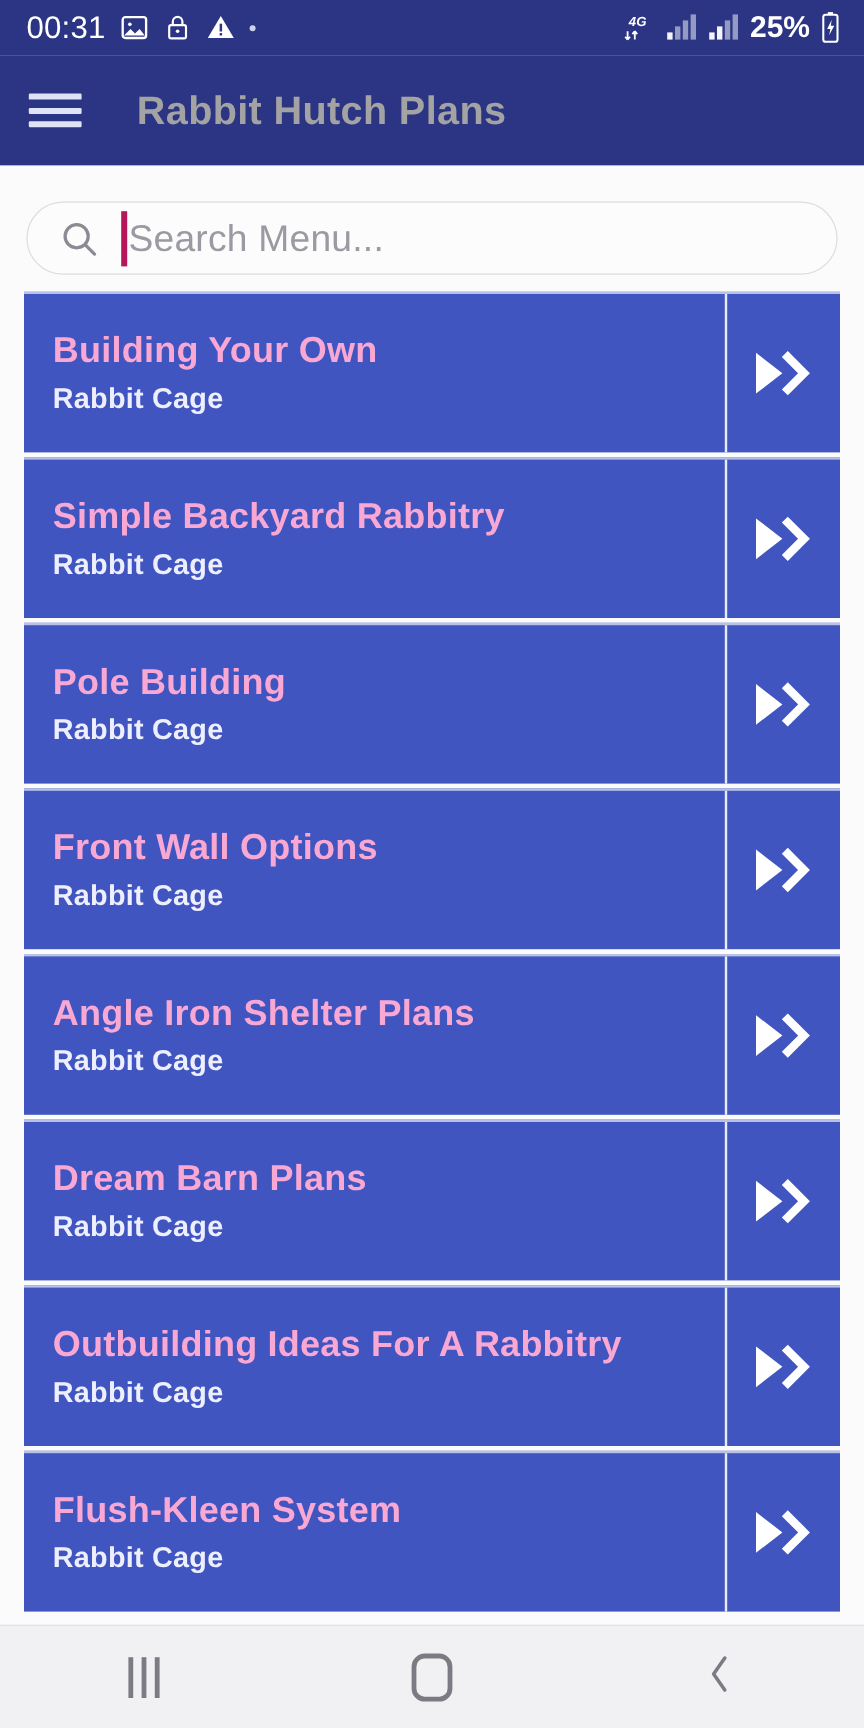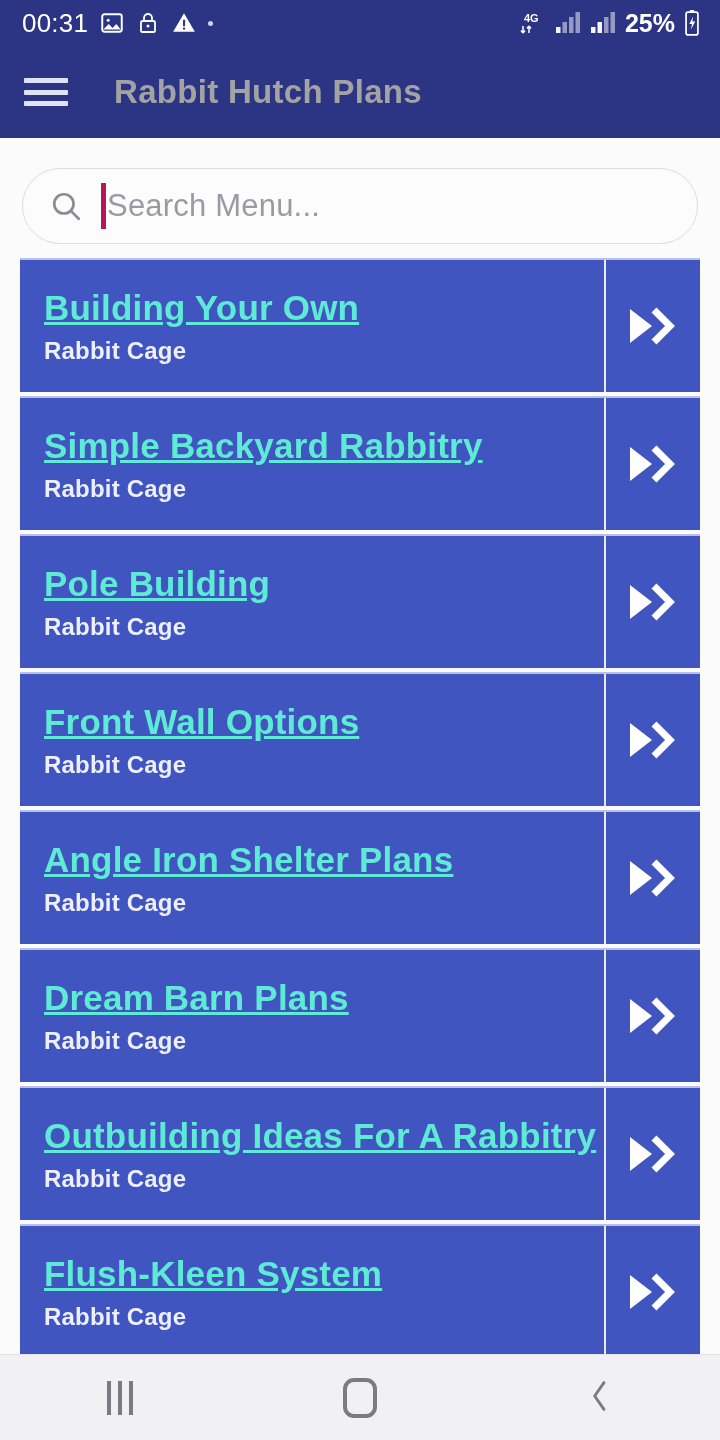--- a/index.html
+++ b/index.html
@@ -15,52 +15,52 @@
   .statusbar {
     height:46px; background:#2b3584; color:#ffffff;
     display:flex; align-items:center; justify-content:space-between;
     padding:0 18px 0 22px; flex:0 0 46px;
   }
   .sb-left { display:flex; align-items:center; gap:11px; }
   .sb-time { font-size:26px; font-weight:400; letter-spacing:0.2px; line-height:1; }
   .sb-right { display:flex; align-items:center; gap:7px; }
   .sb-pct { font-size:25px; font-weight:700; line-height:1; }
   .sb-dot { width:5px; height:5px; border-radius:50%; background:#cfd3ea; display:inline-block; }
-  .ico { display:inline-flex; align-items:center; justify-content:flex-start; }
+  .ico { display:inline-flex; align-items:center; justify-content:flex-start;font-style:italic; }
 
   
   .appbar {
     height:92px; background:#2b3584; display:flex; align-items:center;
     padding:0 24px; flex:0 0 92px; gap:46px;
   }
   .hamburger { width:44px; height:34px; display:flex; flex-direction:column; justify-content:space-between; cursor:pointer; padding:3px 0; }
   .hamburger span { display:block; height:5px; background:#dfe3f6; border-radius:1px; width:100%; }
   .app-title { color:#a3a3a3; font-size:33px; font-weight:700; letter-spacing:0.3px; }
 
   
   .content { flex:1 1 auto; background:#fbfbfc; overflow:hidden; display:flex; flex-direction:column; }
 
   .search-wrap { padding:30px 22px 14px 22px; flex:0 0 auto; }
   .searchbar {
-    height:76px; border:1.5px solid #dcdce2; border-radius:40px; background:#fcfcfd;
+    height:61px; border:1.5px solid #dcdce2; border-radius:40px; background:#fcfcfd;
     display:flex; align-items:center; padding:0 26px; gap:18px;
   }
   .search-icon { width:34px; height:34px; flex:0 0 34px; color:#8b8b93; }
   .search-field { display:flex; align-items:center; height:100%; flex:1; }
   .caret { width:5px; height:46px; background:#b5175a; flex:0 0 5px; }
   .search-placeholder { font-size:31px; color:#9a9aa2; letter-spacing:0.2px; margin-left:1px; }
 
   
   .list { padding:0 20px; flex:1 1 auto; overflow:hidden; }
   .card {
     display:flex; align-items:stretch; background:#4055bf;
     border-top:2px solid #b9c2e6; margin-bottom:4px; height:134px;
   }
   .card-body { flex:1 1 auto; display:flex; flex-direction:column; justify-content:center; padding:0 24px; gap:9px; min-width:0; }
-  .card-title { color:#5eead4; font-size:35px; font-weight:700; letter-spacing:0.2px; white-space:nowrap;text-decoration:underline; }
+  .card-title { color:#f9a8d4; font-size:30px; font-weight:700; letter-spacing:0.2px; white-space:nowrap; }
   .card-sub { color:#edefff; font-size:24px; font-weight:700; letter-spacing:0.2px; }
   .card-action {
     flex:0 0 96px; display:flex; align-items:center; justify-content:center;
     border-left:2px solid #e9ecf8;
   }
   .chev { width:58px; height:46px; }
 
   
   .navbar {
     height:86px; flex:0 0 86px; background:#f1f1f3;

